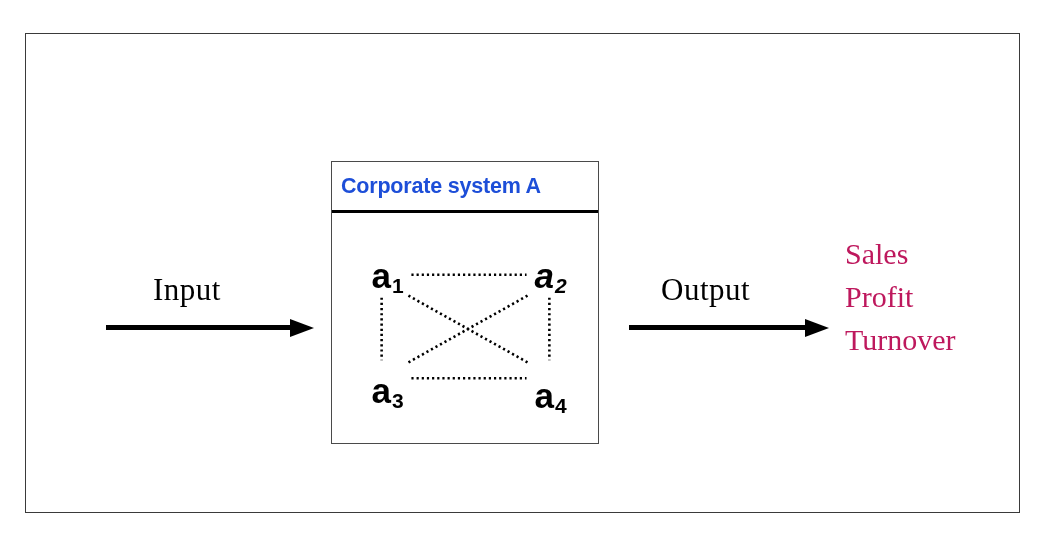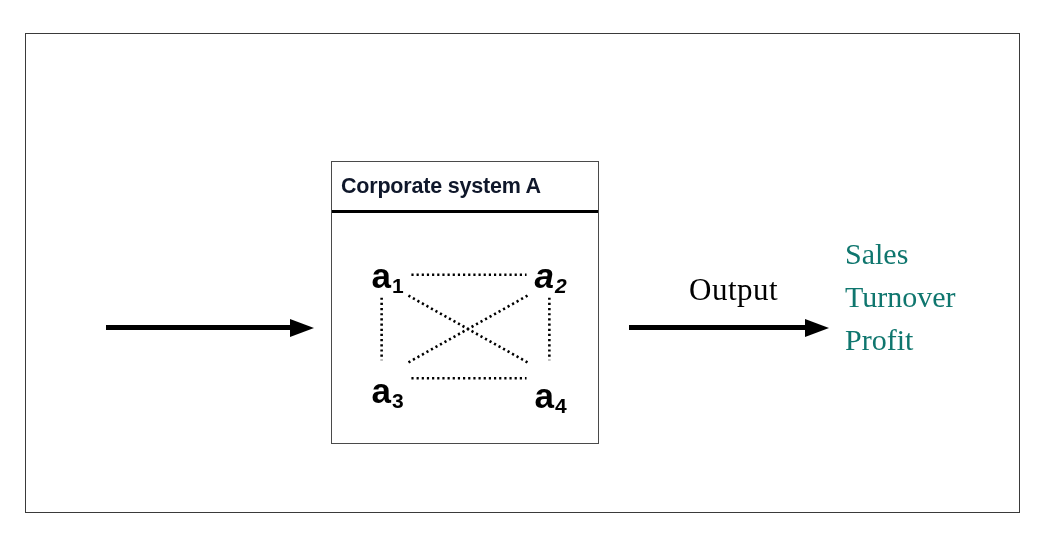--- a/index.html
+++ b/index.html
@@ -31,21 +31,21 @@
   
   .flow-label {
     position: absolute;
     font-family: "Liberation Serif", serif;
     font-size: 31px;
     color: #000000;
     white-space: nowrap;
     letter-spacing: 0.5px;
   }
   #input-label  { left: 127px; top: 238px; }
-  #output-label { left: 635px; top: 238px; margin-left: 28px; }
+  #output-label { left: 635px; top: 238px; }
 
   
   .arrow { position: absolute; height: 22px; }
   .arrow .shaft {
     position: absolute;
     left: 0;
     top: 8px;
     height: 5px;
     background: #000000;
   }
@@ -84,21 +84,21 @@
     height: 51px;
     box-sizing: border-box;
     border-bottom: 3px solid #000000;
     display: flex;
     align-items: center;
   }
   #system-box-title {
     font-family: "Liberation Sans", sans-serif;
     font-weight: bold;
     font-size: 21.5px;
-    color: #0f172a;
+    color: #1d4ed8;
     white-space: nowrap;
     padding-left: 9px;
     letter-spacing: -0.2px;
     text-align: center;
   }
   #system-box-body {
     position: absolute;
     left: 0;
     top: 51px;
     right: 0;
@@ -138,34 +138,35 @@
   #node-a3 { left: 55px;  top: 177px; }
   #node-a4 { left: 218px; top: 182px; }
 
   
   #output-list {
     position: absolute;
     left: 819px;
     top: 198px;
     font-family: "Liberation Serif", serif;
     font-size: 30px;
-    color: #0f766e;
+    color: #be185d;
   }
   #output-list .metric {
     line-height: 43px;
     white-space: nowrap;
   }
 </style>
 </head>
 <body>
 
 <div id="canvas">
 
   <div id="figure-frame">
 
+    <div class="flow-label" id="input-label">Input</div>
 
     <div class="arrow" id="input-arrow">
       <div class="shaft"></div>
       <div class="head"></div>
     </div>
 
     <div id="system-box">
       <div id="system-box-header">
         <span id="system-box-title">Corporate system A</span>
       </div>
@@ -203,18 +204,18 @@
 
     <div class="flow-label" id="output-label">Output</div>
 
     <div class="arrow" id="output-arrow">
       <div class="shaft"></div>
       <div class="head"></div>
     </div>
 
     <div id="output-list">
       <div class="metric">Sales</div>
+      <div class="metric">Profit</div>
       <div class="metric">Turnover</div>
-      <div class="metric">Profit</div>
     </div>
 
   </div>
 </div>
 
 </body></html>

